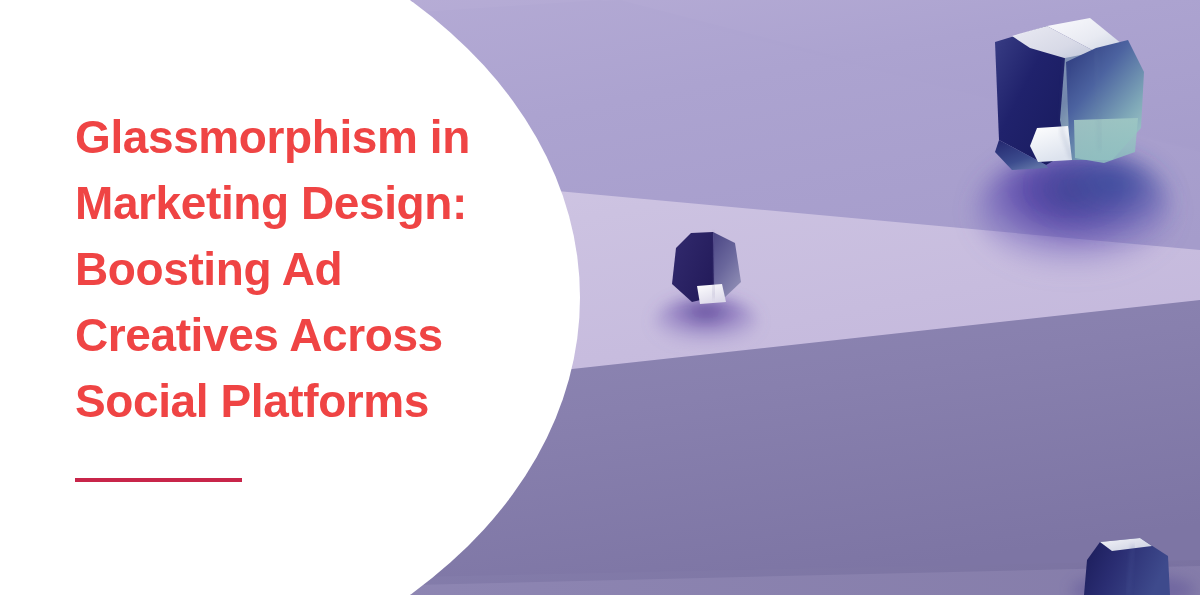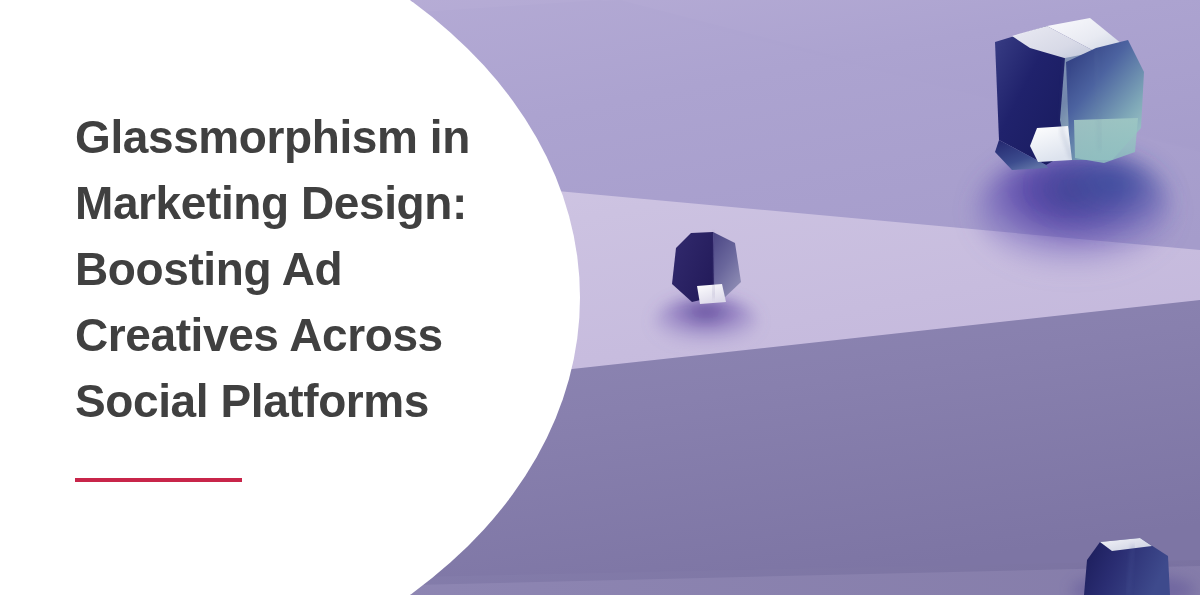--- a/index.html
+++ b/index.html
@@ -50,21 +50,21 @@
     top: 104px;
     width: 470px;
   }
   #headline {
     margin: 0;
     font-family: "Liberation Sans", sans-serif;
     font-size: 46px;
     line-height: 66px;
     font-weight: bold;
     letter-spacing: -0.4px;
-    color: #404040;
+    color: #ef4444;
     white-space: pre-line;
   }
   #accent-rule {
     position: absolute;
     left: 75px;
     top: 478px;
     width: 167px;
     height: 4px;
     background: #C8254A;
   }

